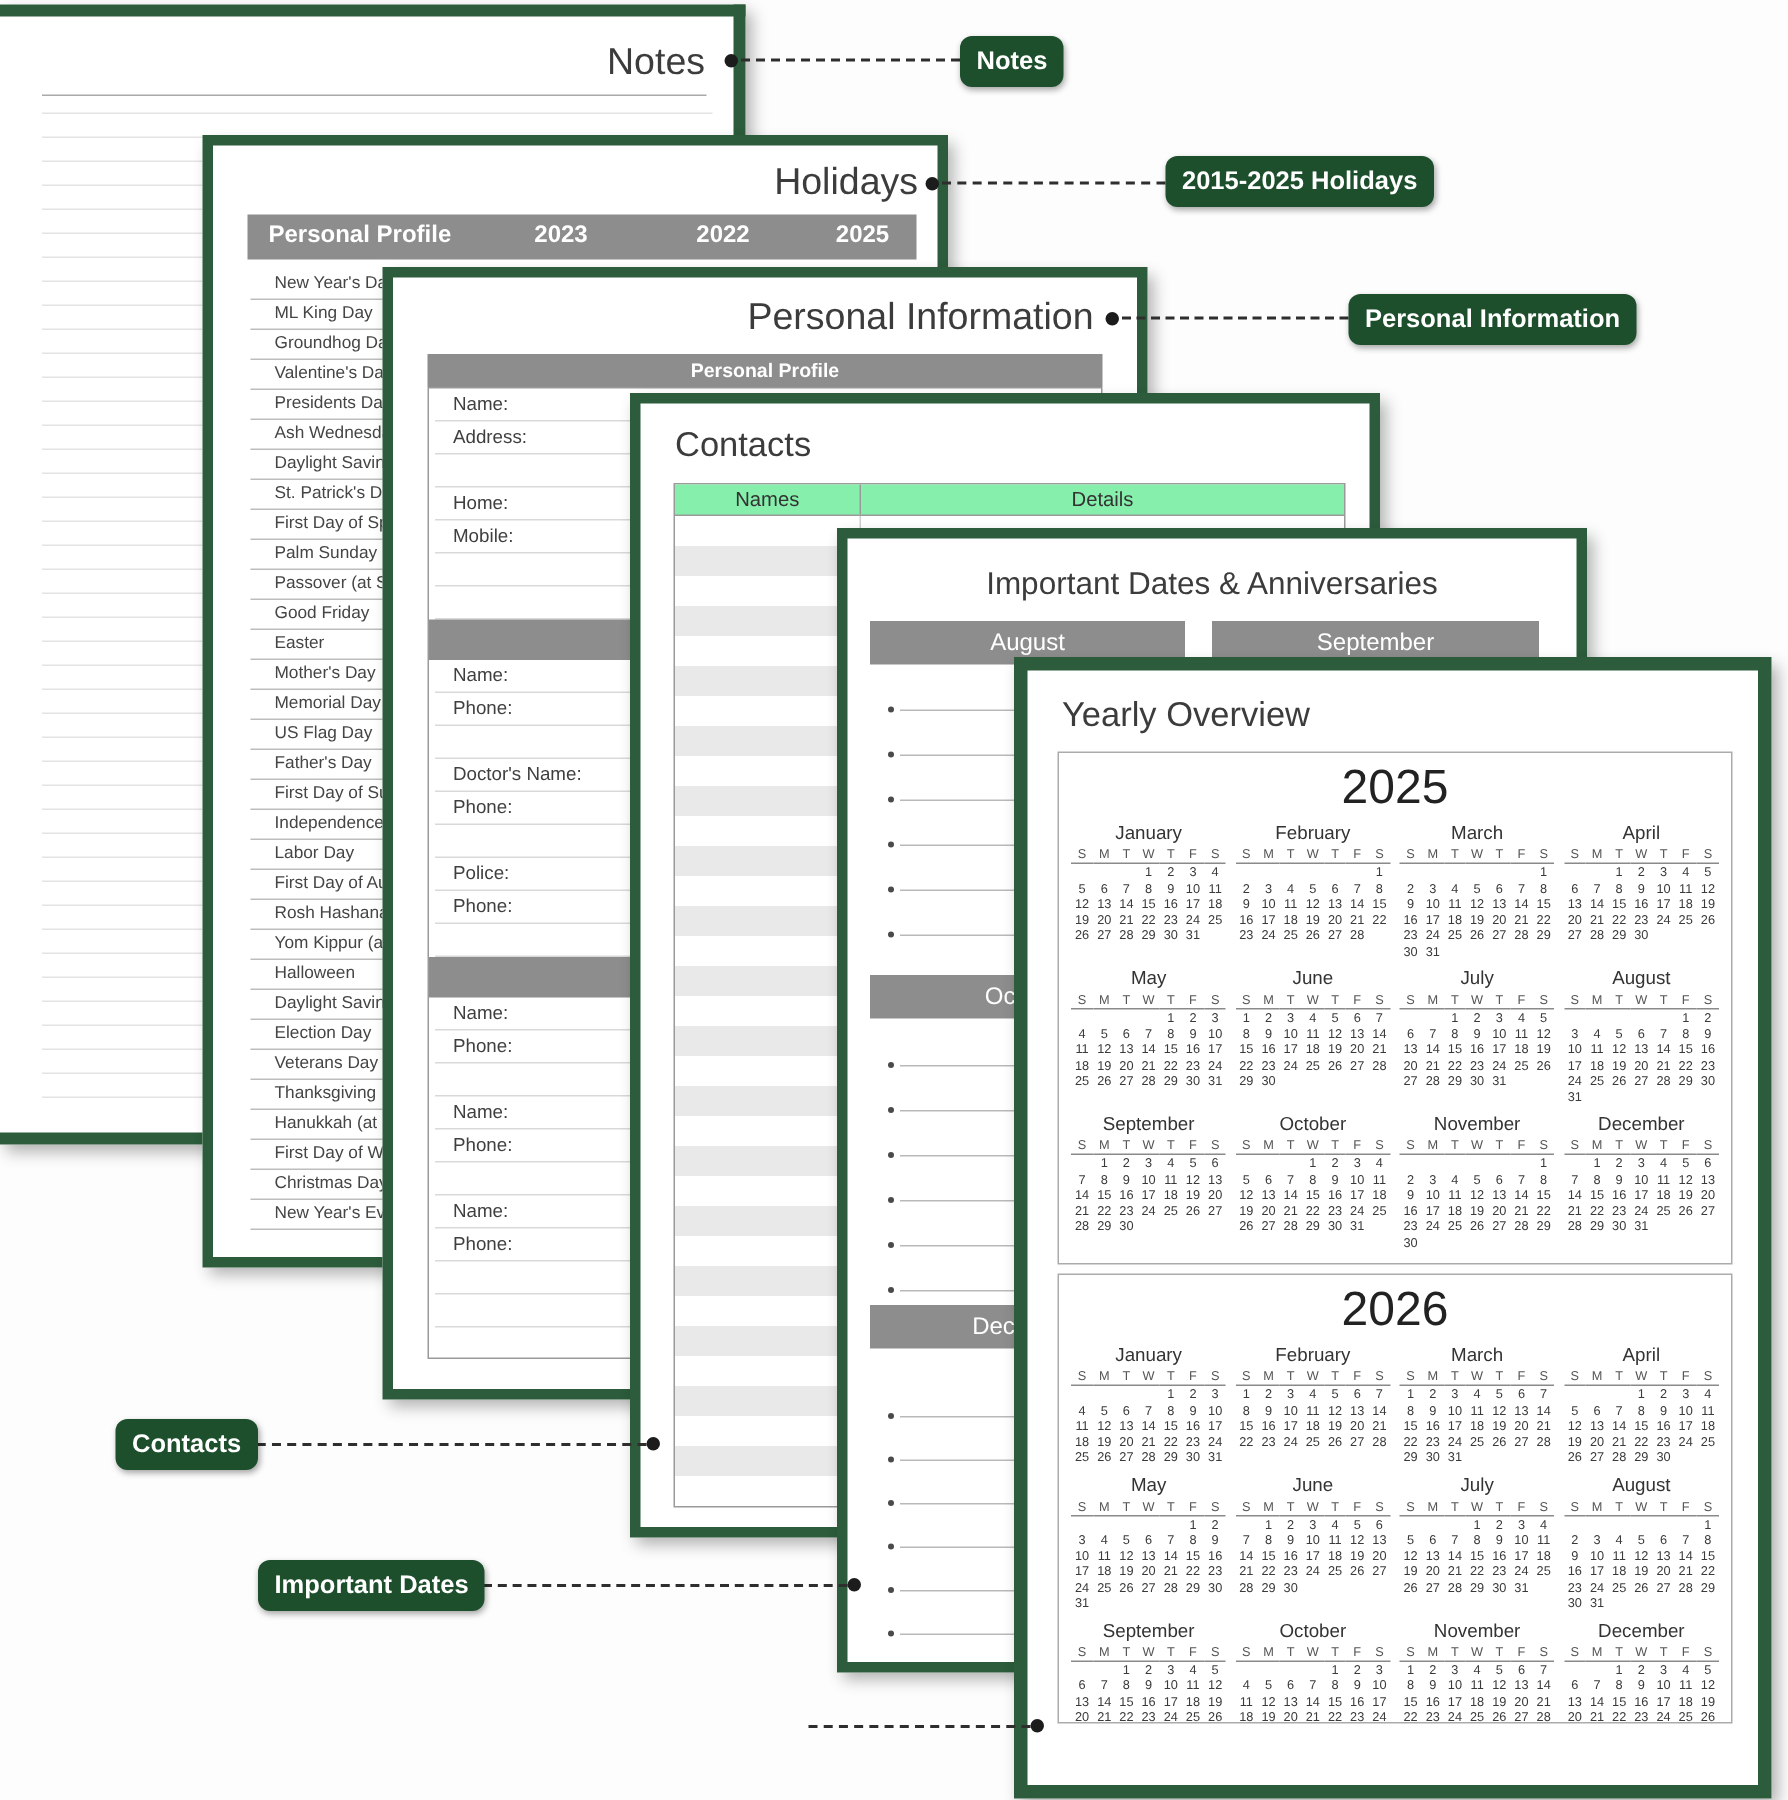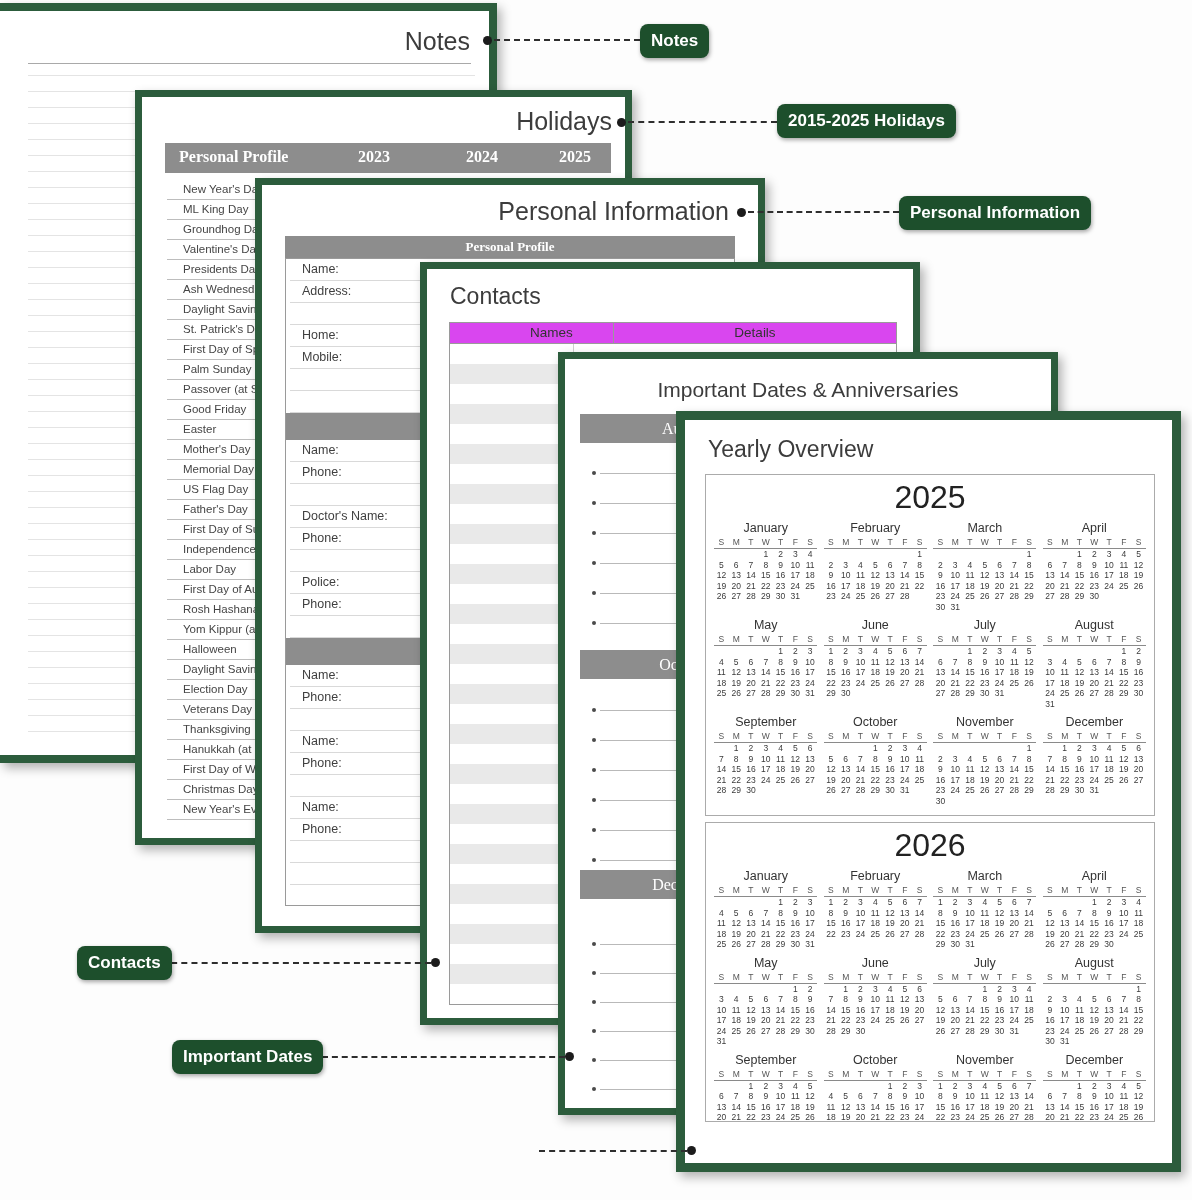--- a/index.html
+++ b/index.html
@@ -15,62 +15,62 @@
     box-shadow: 4px 5px 10px rgba(0,0,0,.30);
   }
   
   #page-notes { left:0; top:3px; width:497px; height:760px; border-width:8px 8px 8px 0; z-index:1; }
   .notes-title { position:absolute; top:16px; right:19px; font-size:25px; color:#3c3c3c; }
   .notes-underline { position:absolute; top:52px; left:28px; right:18px; border-top:1px solid #a9a9a9; }
   .ruled-line { position:absolute; left:28px; right:14px; border-top:1px solid #e4e4e4; }
   
   #page-holidays { left:135px; top:90px; width:497px; height:755px; z-index:2; }
   .holidays-title { position:absolute; top:10px; right:13px; font-size:25px; color:#3c3c3c; }
-  .gray-bar { background:#8d8d8d; color:#ffffff;font-family:Liberation Serif, serif; }
+  .gray-bar { background:#8d8d8d; color:#ffffff; }
   #holidays-bar { position:absolute; left:23px; top:46px; width:446px; height:30px; }
   #holidays-bar .hb-label { position:absolute; left:14px; top:5px; font-size:16px; font-weight:bold; }
   .hb-year { position:absolute; top:5px; width:62px; text-align:center; font-size:16px; font-weight:bold; }
   #holiday-list { position:absolute; left:25px; top:83px; width:440px; list-style:none; }
   #holiday-list li { height:20px; line-height:19px; font-size:11.5px; color:#454545;
                      padding-left:16px; border-bottom:1px solid #bdbdbd; white-space:nowrap; overflow:hidden; }
   
   #page-personal { left:255px; top:178px; width:510px; height:755px; z-index:3; }
   .personal-title { position:absolute; top:12px; right:29px; font-size:25px; color:#3c3c3c; }
   #personal-bar { position:absolute; left:23px; top:51px; width:450px; height:22px;
                   text-align:center; font-size:13px; font-weight:bold; line-height:22px; }
   #personal-form { position:absolute; left:23px; top:73px; width:450px; height:648px;
                    border:1px solid #9a9a9a; overflow:hidden; }
   .pf-row { height:22px; line-height:21px; font-size:12.5px; color:#3f3f3f;
             padding-left:12px; border-bottom:1px solid #d9d9d9; margin:0 4px; }
   .pf-bar { height:27px; background:#8d8d8d; margin:0; border-bottom:none; }
   
   #page-contacts { left:420px; top:262px; width:500px; height:763px; z-index:4; }
   .contacts-title { position:absolute; top:14px; left:23px; font-size:23px; color:#3c3c3c; }
   #contacts-table { position:absolute; left:22px; top:53px; width:448px; border:1px solid #9a9a9a; }
-  .ct-header { display:flex; background:#d946ef; border-bottom:1px solid #9a9a9a;padding-left:40px; }
+  .ct-header { display:flex; background:#86efac; border-bottom:1px solid #9a9a9a; }
   .ct-header > div { font-size:13.5px; color:#333; text-align:center; line-height:20px; height:20px; }
   .ct-col-names { width:124px; border-right:1px solid #9a9a9a; }
   .ct-col-details { flex:1; }
   .ct-row { display:flex; height:20px; }
   .ct-row:nth-child(odd) { background:#ffffff; }
   .ct-row:nth-child(even) { background:#e9e9e9; }
   .ct-row .ct-col-names { border-right:1px solid #cfcfcf; }
   
   #page-dates { left:558px; top:352px; width:500px; height:763px; z-index:5; }
   .dates-title { position:absolute; top:19px; left:0; width:100%; text-align:center;
                  font-size:21px; color:#3c3c3c; }
   .id-col { position:absolute; top:0; height:100%; }
   #id-col-left { left:15px; width:210px; }
   #id-col-right { left:243px; width:218px; }
   .id-bar { position:absolute; left:0; width:100%; height:29px; text-align:center;
             font-size:16px; line-height:29px; }
   .id-row { position:absolute; left:20px; right:2px; border-top:1px solid #b9b9b9; }
   .id-dot { position:absolute; width:4px; height:4px; border-radius:50%; background:#4a4a4a; }
   
-  #page-yearly { left:676px; top:411px; width:505px; height:761px; border-width:9px; z-index:6;text-decoration:underline; }
+  #page-yearly { left:676px; top:438px; width:505px; height:761px; border-width:9px; z-index:6;text-decoration:underline; }
   .yearly-title { position:absolute; top:16px; left:23px; font-size:23px; color:#3c3c3c; }
   .year-box { position:absolute; left:20px; width:450px; border:1px solid #ababab; background:#fff; overflow:hidden; }
   #year-box-2025 { top:54px; height:342px; }
   #year-box-2026 { top:402px; height:300px; }
   .year-heading { text-align:center; font-size:32px; color:#222; margin-top:4px; height:42px; }
   .months-grid { display:grid; grid-template-columns:repeat(4,1fr); column-gap:6px; row-gap:6px; padding:0 8px; }
   .cal-month { }
   .cal-month-name { text-align:center; font-size:12.5px; color:#333; height:16px; }
   .cal-grid { display:grid; grid-template-columns:repeat(7,1fr); }
   .cal-dow { font-size:8.5px; color:#555; text-align:center; line-height:11px;
@@ -135,21 +135,21 @@
         <div class="ruled-line" style="top:704px;"></div>
         <div class="ruled-line" style="top:720px;"></div>
       </div>
   </div>
 
   <div class="page" id="page-holidays">
     <div class="holidays-title">Holidays</div>
     <div class="gray-bar" id="holidays-bar">
       <span class="hb-label">Personal Profile</span>
       <span class="hb-year" style="left:178px;">2023</span>
-      <span class="hb-year" style="left:286px;">2024</span>
+      <span class="hb-year" style="left:286px;">2022</span>
       <span class="hb-year" style="left:379px;">2025</span>
     </div>
     <ul id="holiday-list">
         <li>New Year's Day</li>
         <li>ML King Day</li>
         <li>Groundhog Day</li>
         <li>Valentine's Day</li>
         <li>Presidents Day</li>
         <li>Ash Wednesday</li>
         <li>Daylight Savings</li>

